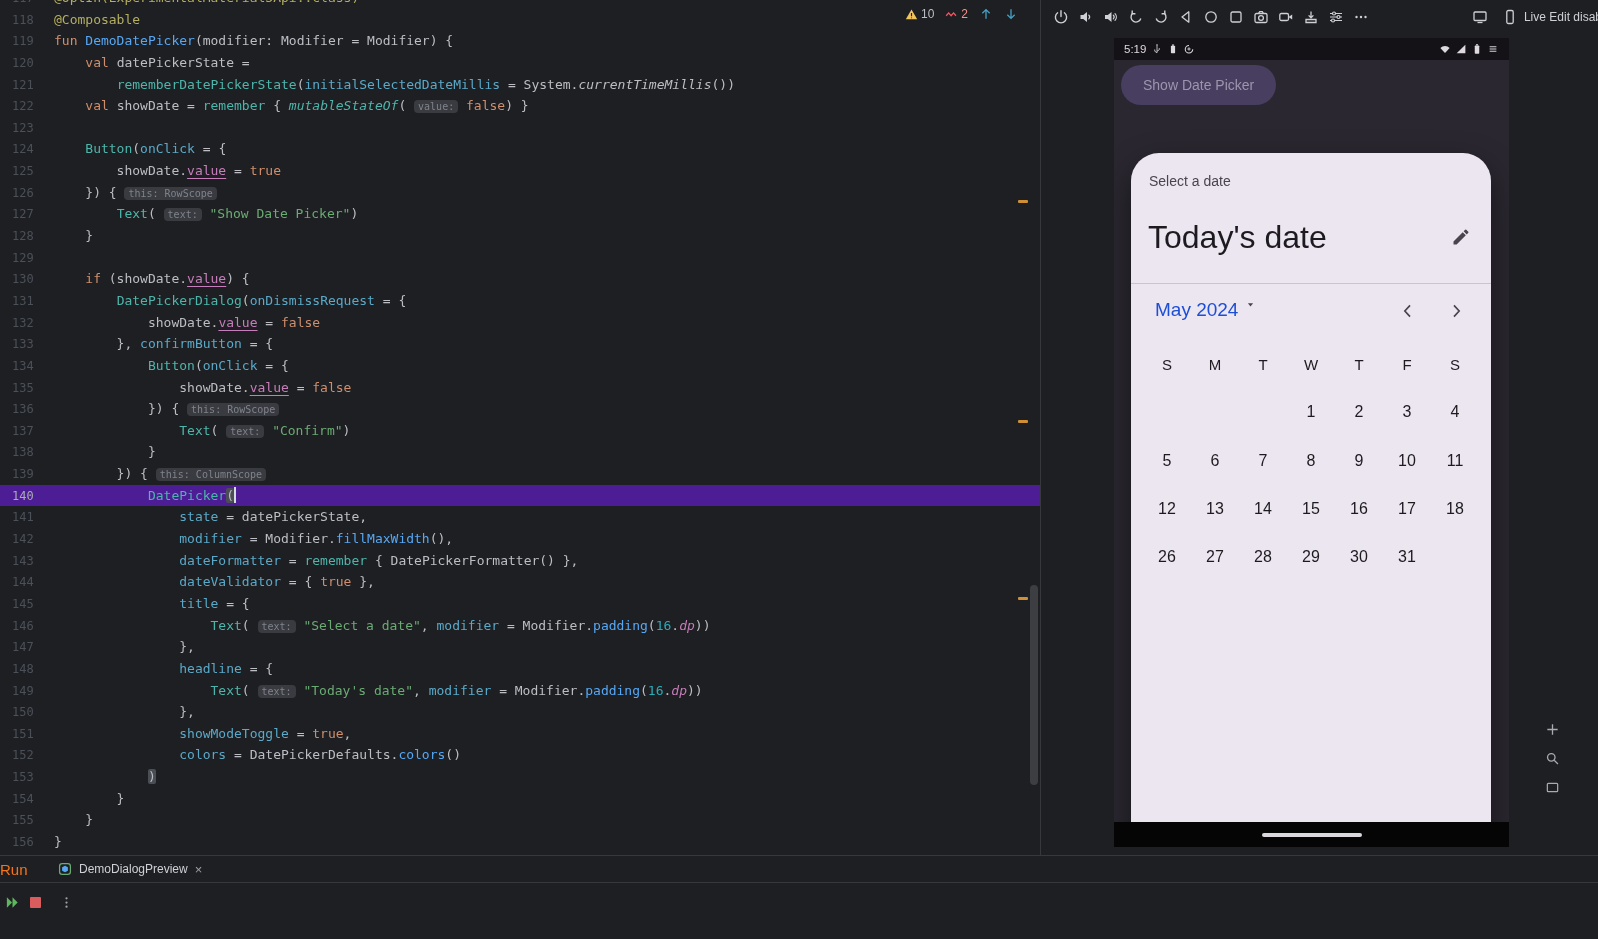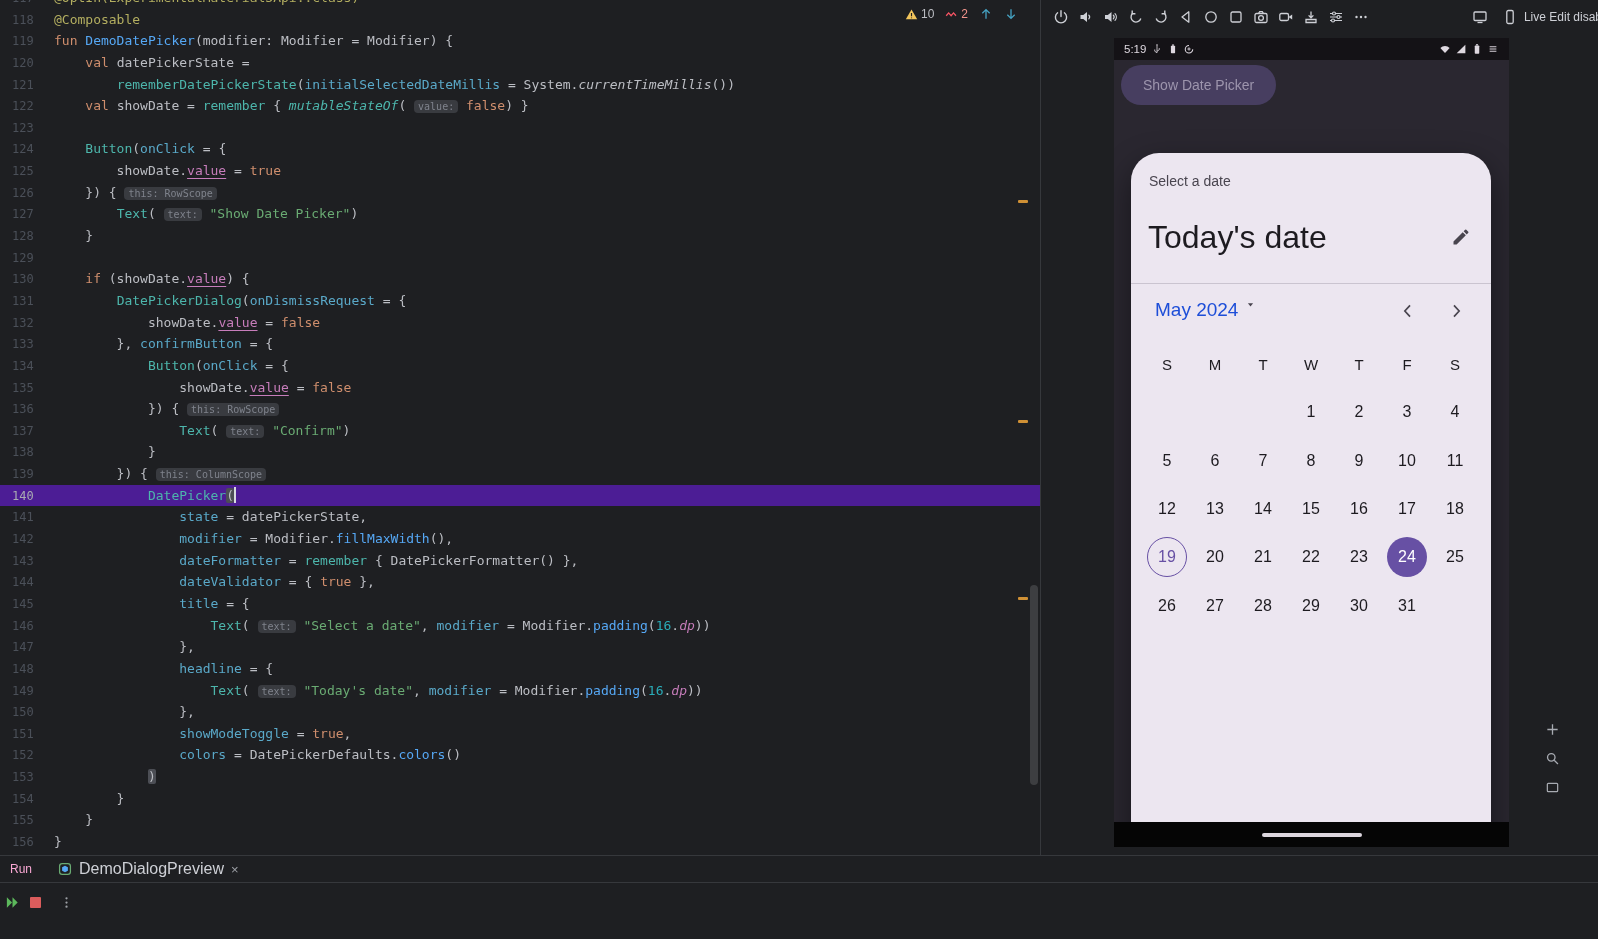--- a/index.html
+++ b/index.html
@@ -72,25 +72,25 @@
   .dlg-confirm{position:absolute;right:12px;bottom:8px;height:38px;padding:0 24px;border-radius:20px;background:#6750A4;color:#fff;font-size:14px;display:flex;align-items:center;border:none;cursor:pointer}
 
   .navbar{position:absolute;top:784px;left:0;right:0;height:25px;background:#050505;display:flex;align-items:center;justify-content:center}
   .nav-handle{width:100px;height:4px;border-radius:2px;background:#dcd6de}
 
   .side-tools{position:absolute;right:38px;top:722px;display:flex;flex-direction:column;gap:14px;color:#a8abb2;align-items:center}
   .side-tools .tbicon{width:15px;height:15px}
 
   
   .tabstrip{position:absolute;left:0;top:855px;width:1598px;height:28px;background:#1e1f22;border-top:1px solid #36383c;border-bottom:1px solid #36383c;display:flex;align-items:center}
-  .tw-title{padding-left:10px;font-size:12px;color:#f9a8d4;width:48px}
+  .tw-title{font-size:15px;color:#f97316;width:48px}
   .tab{display:flex;align-items:center;gap:7px;padding:0 10px;height:100%}
   .tab-ic{width:14px;height:14px;display:inline-flex}
   .tab-ic svg{width:100%;height:100%}
-  .tab-label{font-size:16px;color:#ced0d6}
+  .tab-label{font-size:12px;color:#ced0d6}
   .tab-close{color:#9da0a6;font-size:13px;cursor:pointer}
 
   .runbar{position:absolute;left:0;top:883px;width:1598px;height:56px;background:#1e1f22;display:flex;align-items:flex-start;padding:12px 0 0 5px}
   .rb-ic{width:15px;height:15px;display:inline-flex}
   .rb-ic svg{width:100%;height:100%}
   .stop-sq{width:11px;height:11px;background:#db5c5c;border-radius:1px;margin-left:10px;margin-top:2px}
   .kebab{margin-left:18px;color:#9da0a6}
 </style>
 </head>
 <body>
@@ -421,43 +421,20 @@
               </div>
               <div class="cell">
                 <div class="cell-inner">17</div>
               </div>
               <div class="cell">
                 <div class="cell-inner">18</div>
               </div>
             </div>
             <div class="cal-row">
               <div class="cell">
-                <div class="cell-inner today">19</div>
-              </div>
-              <div class="cell">
-                <div class="cell-inner">20</div>
-              </div>
-              <div class="cell">
-                <div class="cell-inner">21</div>
-              </div>
-              <div class="cell">
-                <div class="cell-inner">22</div>
-              </div>
-              <div class="cell">
-                <div class="cell-inner">23</div>
-              </div>
-              <div class="cell">
-                <div class="cell-inner selected">24</div>
-              </div>
-              <div class="cell">
-                <div class="cell-inner">25</div>
-              </div>
-            </div>
-            <div class="cal-row">
-              <div class="cell">
                 <div class="cell-inner">26</div>
               </div>
               <div class="cell">
                 <div class="cell-inner">27</div>
               </div>
               <div class="cell">
                 <div class="cell-inner">28</div>
               </div>
               <div class="cell">
                 <div class="cell-inner">29</div>

